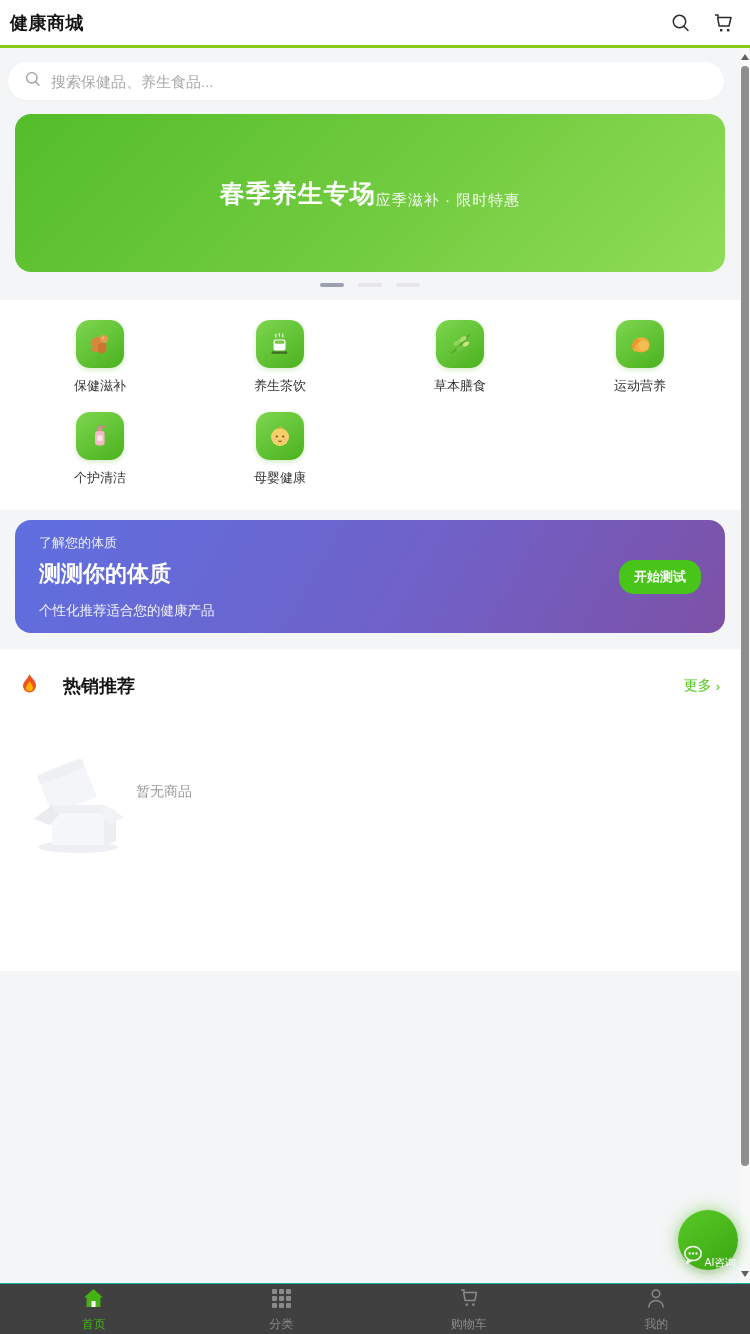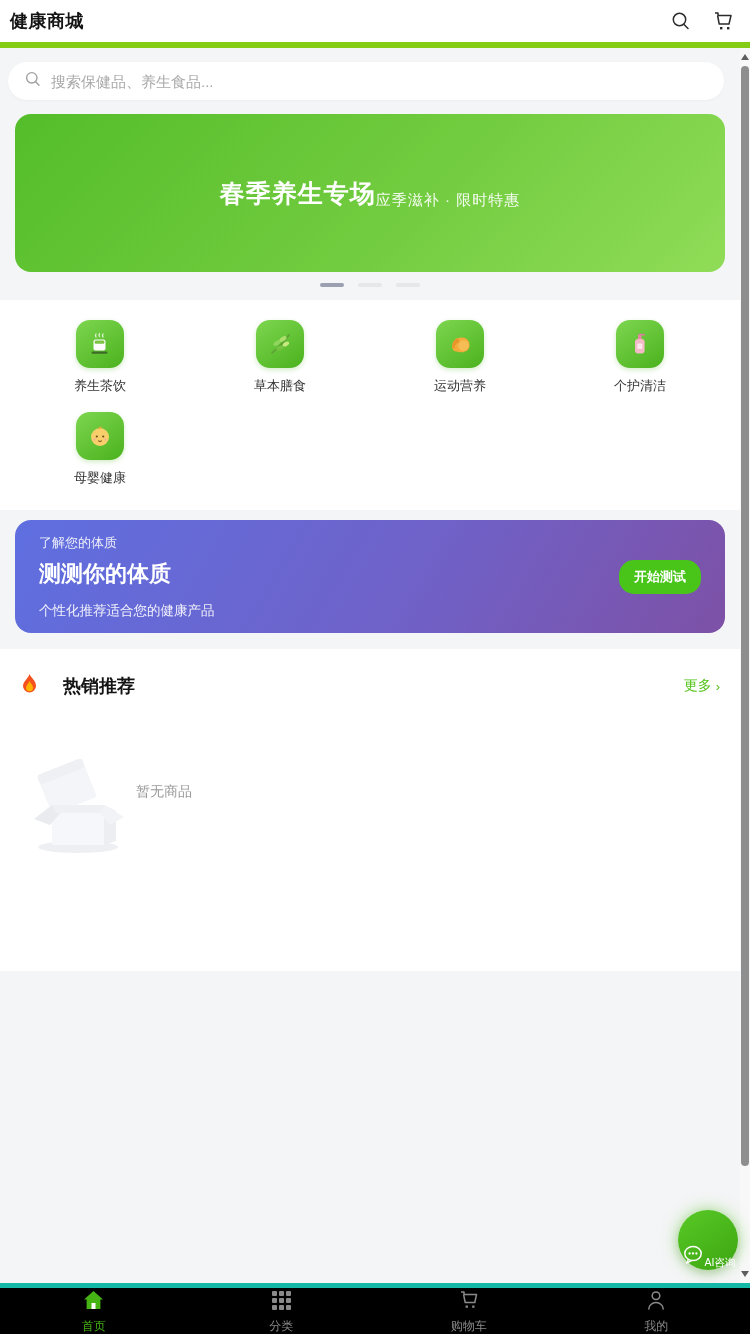--- a/index.html
+++ b/index.html
@@ -2,21 +2,21 @@
 <html><head>
 <meta charset="utf-8">
 <style>
   * { margin:0; padding:0; box-sizing:border-box; }
   html,body { width:750px; height:1334px; }
   body { font-family:"Liberation Sans","DejaVu Sans",sans-serif; background:#f4f5f6; }
   .app { position:relative; width:750px; height:1334px; overflow:hidden; background:#f4f5f6; }
 
   
   .header { position:absolute; top:0; left:0; right:0; height:48px; background:#fff;
-            border-bottom:6px solid #84cc16; display:flex; align-items:center; padding:0 14px 0 10px; z-index:20; }
+            border-bottom:3px solid #84cc16; display:flex; align-items:center; padding:0 14px 0 10px; z-index:20; }
   .header-title { flex:1; font-size:18px; font-weight:bold; color:#141414; letter-spacing:.5px; }
   .hicon { width:26px; height:26px; display:flex; align-items:center; justify-content:center; margin-left:16px; cursor:pointer; }
 
   
   .scroll { position:absolute; top:48px; left:0; width:740px; height:1235px; overflow:hidden; background:#f4f5f6; }
 
   
   .search-section { padding:14px 16px 14px 8px; }
   .search-pill { height:38px; background:#fff; border-radius:20px; display:flex; align-items:center;
                  padding:0 16px; box-shadow:0 1px 3px rgba(0,0,0,0.03); }
@@ -65,22 +65,22 @@
 
   
   .scrollbar { position:absolute; top:48px; right:0; width:10px; height:1235px; background:#f8f8f8; z-index:30; }
   .sb-arrow-up { position:absolute; top:6px; left:1px; width:0; height:0;
                  border-left:4px solid transparent; border-right:4px solid transparent; border-bottom:6px solid #5f5f5f; }
   .sb-thumb { position:absolute; top:18px; left:1px; width:8px; height:1100px; background:#8e8e8e; border-radius:4px; cursor:pointer; }
   .sb-arrow-down { position:absolute; bottom:6px; left:1px; width:0; height:0;
                    border-left:4px solid transparent; border-right:4px solid transparent; border-top:6px solid #5f5f5f; }
 
   
-  .tabbar { position:absolute; bottom:0; left:0; right:0; height:51px; background:#000000;
-            border-top:5px solid #14b8a6; display:flex; z-index:40; }
+  .tabbar { position:absolute; bottom:0; left:0; right:0; height:51px; background:#404040;
+            border-top:1px solid #14b8a6; display:flex; z-index:40; }
   .tab-item { flex:1; display:flex; flex-direction:column; align-items:center; justify-content:center; cursor:pointer; padding-top:2px; }
   .tab-label { font-size:12px; color:#8a8a8a; margin-top:3px; }
   .tab-item.active .tab-label { color:#45b313; }
 
   
   .ai-btn { position:absolute; left:678px; top:1210px; width:60px; height:60px; border-radius:50%;
             background:linear-gradient(145deg,#58c926 0%,#3ca511 100%);
             box-shadow:0 0 16px rgba(90,200,40,.55), 0 4px 10px rgba(0,0,0,.12);
             display:flex; flex-direction:row; align-items:flex-end; justify-content:center; cursor:pointer; z-index:35; }
   .ai-label { font-size:10.5px; color:#fff; margin-top:2px; }
@@ -128,20 +128,32 @@
       </div>
       <div class="dots">
         <span class="dot active"></span>
         <span class="dot"></span>
         <span class="dot"></span>
       </div>
     </div>
 
     <div class="categories">
 
+      <div class="cat-item">
+        <div class="cat-tile">
+          <svg width="28" height="28" viewBox="0 0 28 28">
+            <ellipse cx="11" cy="12" rx="6.5" ry="5" fill="#d8873e" transform="rotate(-20 11 12)"></ellipse>
+            <circle cx="18" cy="9" r="4.2" fill="#e39a4e"></circle>
+            <ellipse cx="16" cy="18" rx="4.6" ry="5.6" fill="#c97631" transform="rotate(18 16 18)"></ellipse>
+            <circle cx="9" cy="19" r="3" fill="#d8873e"></circle>
+            <circle cx="17" cy="8" r="1.2" fill="#f0b877"></circle>
+          </svg>
+        </div>
+        <div class="cat-label">保健滋补</div>
+      </div>
 
       <div class="cat-item">
         <div class="cat-tile">
           <svg width="28" height="28" viewBox="0 0 28 28">
             <path d="M10 4 q-1 1.5 0 3 M13.5 3.5 q-1 1.5 0 3 M17 4 q-1 1.5 0 3" stroke="#e9f7df" stroke-width="1.2" fill="none" stroke-linecap="round"></path>
             <rect x="7.5" y="9.5" width="12" height="11" rx="2" fill="#fdfdfd"></rect>
             <rect x="8.6" y="10.6" width="9.8" height="3.2" rx="1.4" fill="#7cc544"></rect>
             <rect x="5.5" y="21.5" width="16" height="2.2" rx="1.1" fill="#3f6b28"></rect>
           </svg>
         </div>

